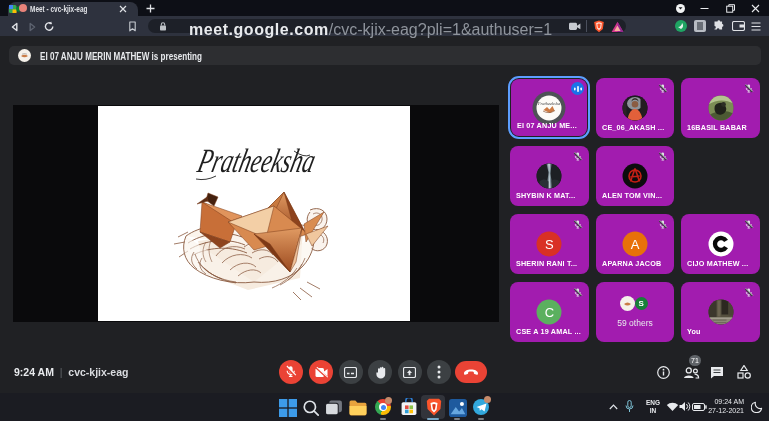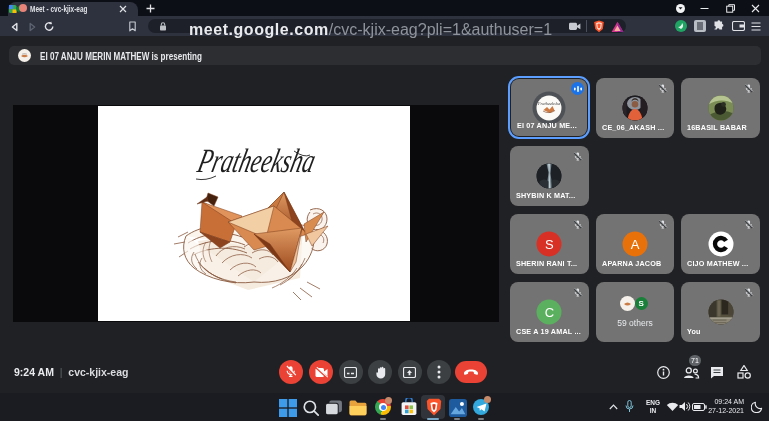--- a/index.html
+++ b/index.html
@@ -20,21 +20,21 @@
   #urltext b { color:#e8eaed; font-weight:bold; letter-spacing:0.55px; }
 
   
   #banner { left:9px; top:46px; width:752px; height:19px; background:#2d2e31; border-radius:5px; }
   #bannertext { left:40px; top:50.5px; font-size:10px; font-weight:bold; color:#e8eaed;
                 transform:scaleX(0.81); transform-origin:0 0; white-space:nowrap; }
   #stage { left:13px; top:105px; width:486px; height:217px; background:#0a0a0c; }
   #slide { left:85px; top:1px; width:312px; height:215px; background:#ffffff; }
 
   
-  .tile { position:absolute; width:78.7px; height:59.5px; background:#737373; border-radius:8px; }
+  .tile { position:absolute; width:78.7px; height:59.5px; background:#a21caf; border-radius:8px; }
   .tname { position:absolute; left:6px; bottom:6px; font-size:8px; font-weight:bold;
            color:#ffffff; letter-spacing:0.2px; white-space:nowrap;
            transform:scaleX(0.9); transform-origin:0 100%; }
   .avatar { position:absolute; left:50%; top:50%; transform:translate(-50%,-50%);
             width:25px; height:25px; border-radius:50%; overflow:hidden; }
   .letter { display:flex; align-items:center; justify-content:center;
             color:#fff; font-size:13px; }
   .micoff { position:absolute; right:5px; top:5px; width:12px; height:12px; }
 
   
@@ -281,20 +281,31 @@
         <path d="M11.5 0 L13.5 0 L13 9 L14 25 L12 25 L12.6 9 Z" fill="#c6d4da" opacity="0.9"></path>
         <path d="M3 18 C7 15 10 16 12 18 L12 25 L3 25 Z" fill="#2a3036"></path>
         <path d="M15 17 C18 15 21 16 23 18 L23 25 L15 25 Z" fill="#272c31"></path>
       </svg>
     </div>
     <div class="tname">SHYBIN K MAT...</div>
     <svg class="micoff" viewBox="0 0 15 15">
         <use href="#micoff"></use>
       </svg>
   </div>
+  <div class="tile" style="left:595.7px;top:146px;">
+    <div class="avatar" style="background:#0c0c0e"></div>
+    <svg class="abs" style="left:50%;top:50%;transform:translate(-50%,-50%)" width="19" height="19" viewBox="0 0 19 19">
+      <circle cx="9.5" cy="9.5" r="6" fill="none" stroke="#c51f15" stroke-width="1.6"></circle>
+      <path d="M9.5 2 L5 15 M9.5 2 L14 15 M4.8 10.5 L14.2 9.5" stroke="#c51f15" stroke-width="1.6" fill="none"></path>
+    </svg>
+    <div class="tname">ALEN TOM VIN...</div>
+    <svg class="micoff" viewBox="0 0 15 15">
+        <use href="#micoff"></use>
+      </svg>
+  </div>
   
   <div class="tile" style="left:510px;top:214px;">
     <div class="avatar letter" style="background:#d93025">S</div>
     <div class="tname">SHERIN RANI T...</div>
     <svg class="micoff" viewBox="0 0 15 15">
         <use href="#micoff"></use>
       </svg>
   </div>
   <div class="tile" style="left:595.7px;top:214px;">
     <div class="avatar letter" style="background:#e8710a">A</div>

